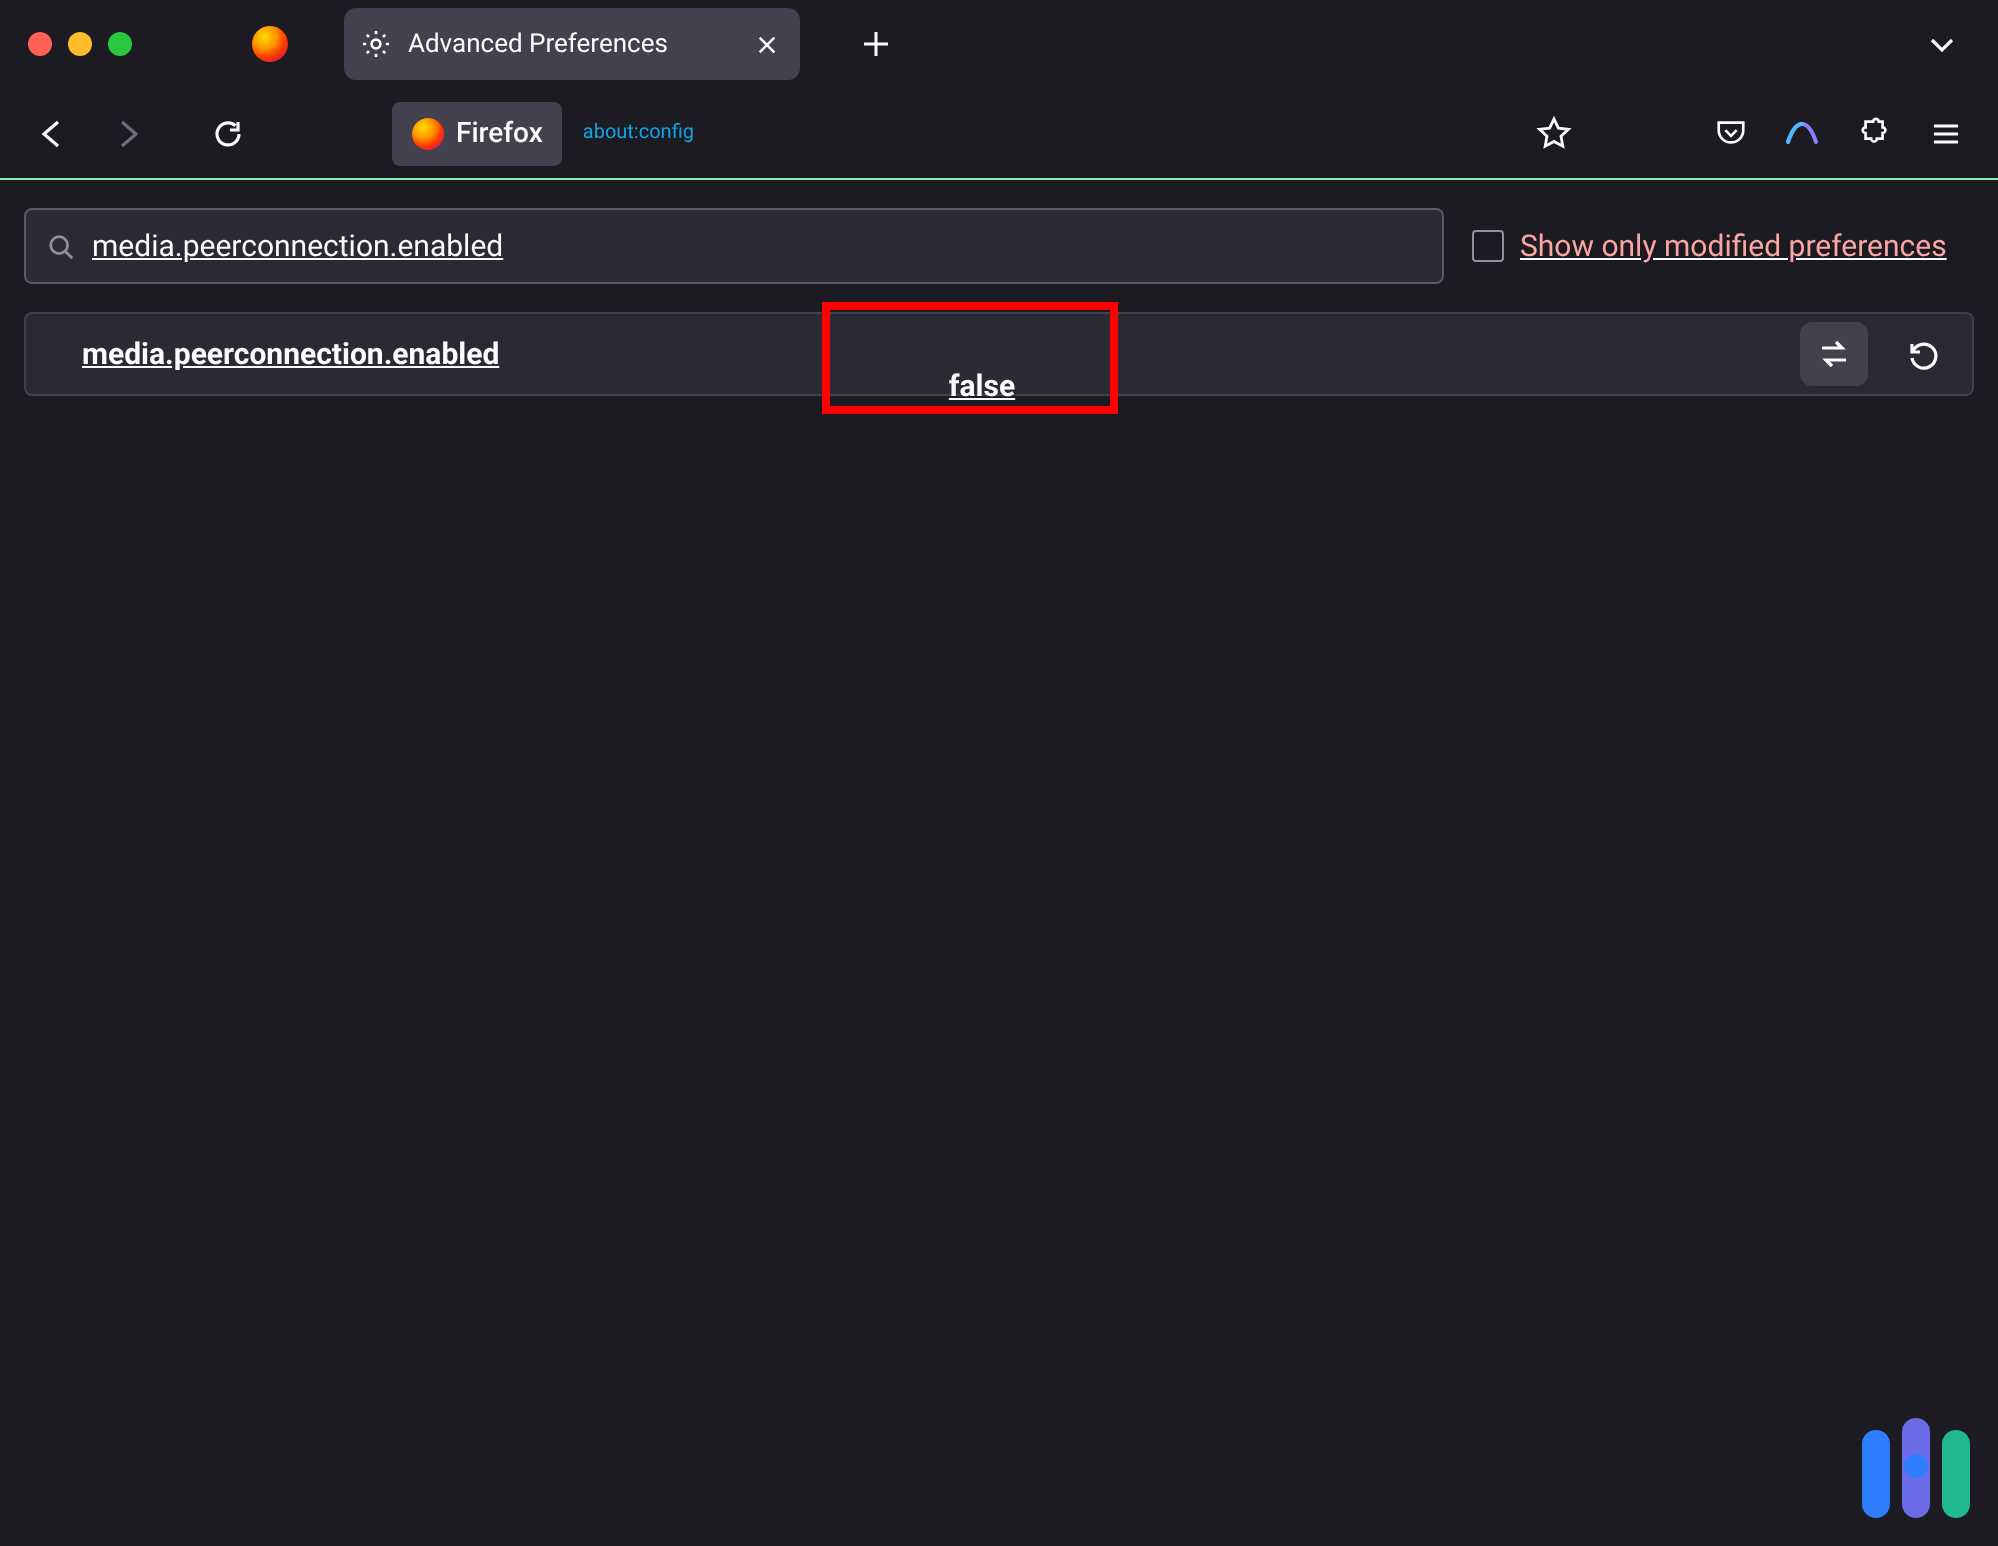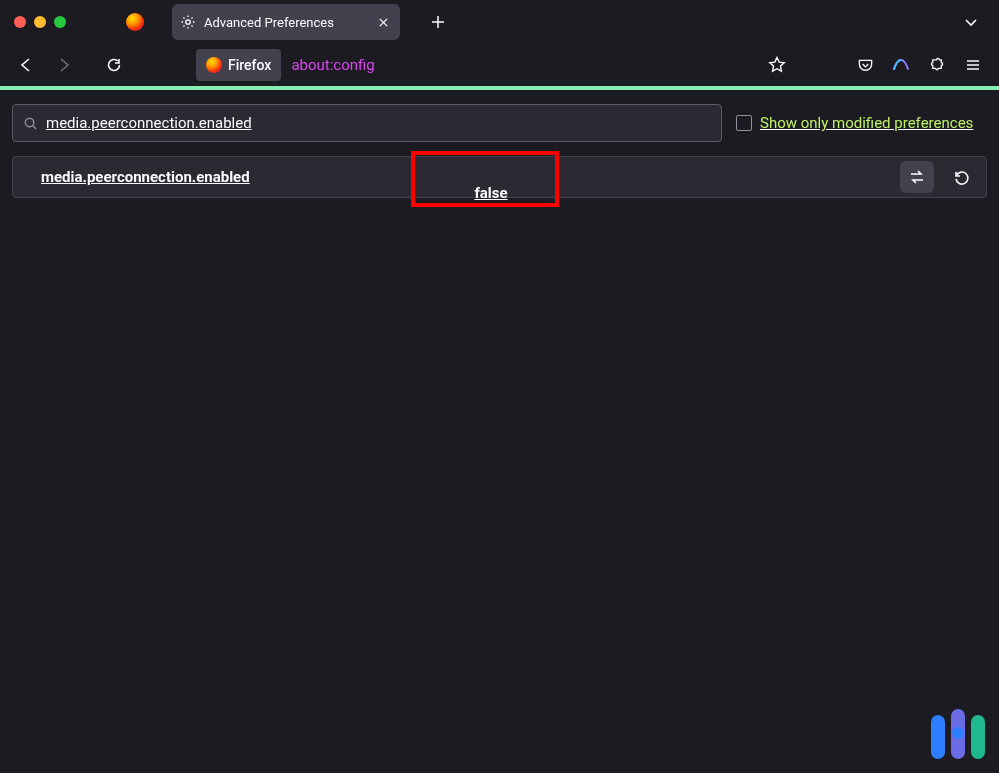--- a/index.html
+++ b/index.html
@@ -72,21 +72,21 @@
       width: 36px; height: 36px;
       display:flex;align-items:center;justify-content:center;
       margin-right: 10px;
       color:#fbfbfe;
     }
 
     
     .toolbar {
       height: 46px;
       background: #1c1b22;
-      border-bottom: 4px solid #86efac;
+      border-bottom: 1px solid #86efac;
       display: flex;
       align-items: center;
       padding: 0 10px;
       gap: 6px;
     }
     .tool-btn {
       width: 32px; height: 32px;
       display:flex; align-items:center; justify-content:center;
       color: #fbfbfe;
       border-radius: 4px;
@@ -109,23 +109,23 @@
       border-radius: 4px;
       padding: 0 10px;
       gap: 6px;
     }
     .ff-logo-tiny {
       width:16px;height:16px;border-radius:50%;
       background: radial-gradient(circle at 35% 30%, #ffde00 0%, #ff9400 35%, #ff3a00 60%, #b5007f 100%);
     }
     .identity-box .label { font-size: 14px; font-weight: 500; }
     .url-text {
-      font-size: 15px;
+      font-size: 10px;
       padding: 0 10px;
-      color: #d946ef;
+      color: #0ea5e9;
     }
     .url-wrapper { flex: 1; display:flex; align-items:center; }
     .star-btn {
       width: 32px; height: 32px;
       display:flex; align-items:center; justify-content:center;
       color:#fbfbfe;
       margin-right: 50px;
     }
     .toolbar-right {
       display:flex;
@@ -167,21 +167,21 @@
     .checkbox-row {
       display:flex;
       align-items:center;
       gap: 8px;
     }
     .chk {
       width: 16px; height: 16px;
       border: 1px solid #8f8f9d;
       border-radius: 2px;
     }
-    .chk-label { font-size: 15px; color: #bef264; }
+    .chk-label { font-size: 15px; color: #fca5a5; }
 
     .pref-row {
       margin-top: 14px;
       height: 42px;
       border: 1px solid #42414d;
       border-radius: 4px;
       background: #2b2a33;
       display:flex;
       align-items:center;
       padding: 0 8px 0 28px;

